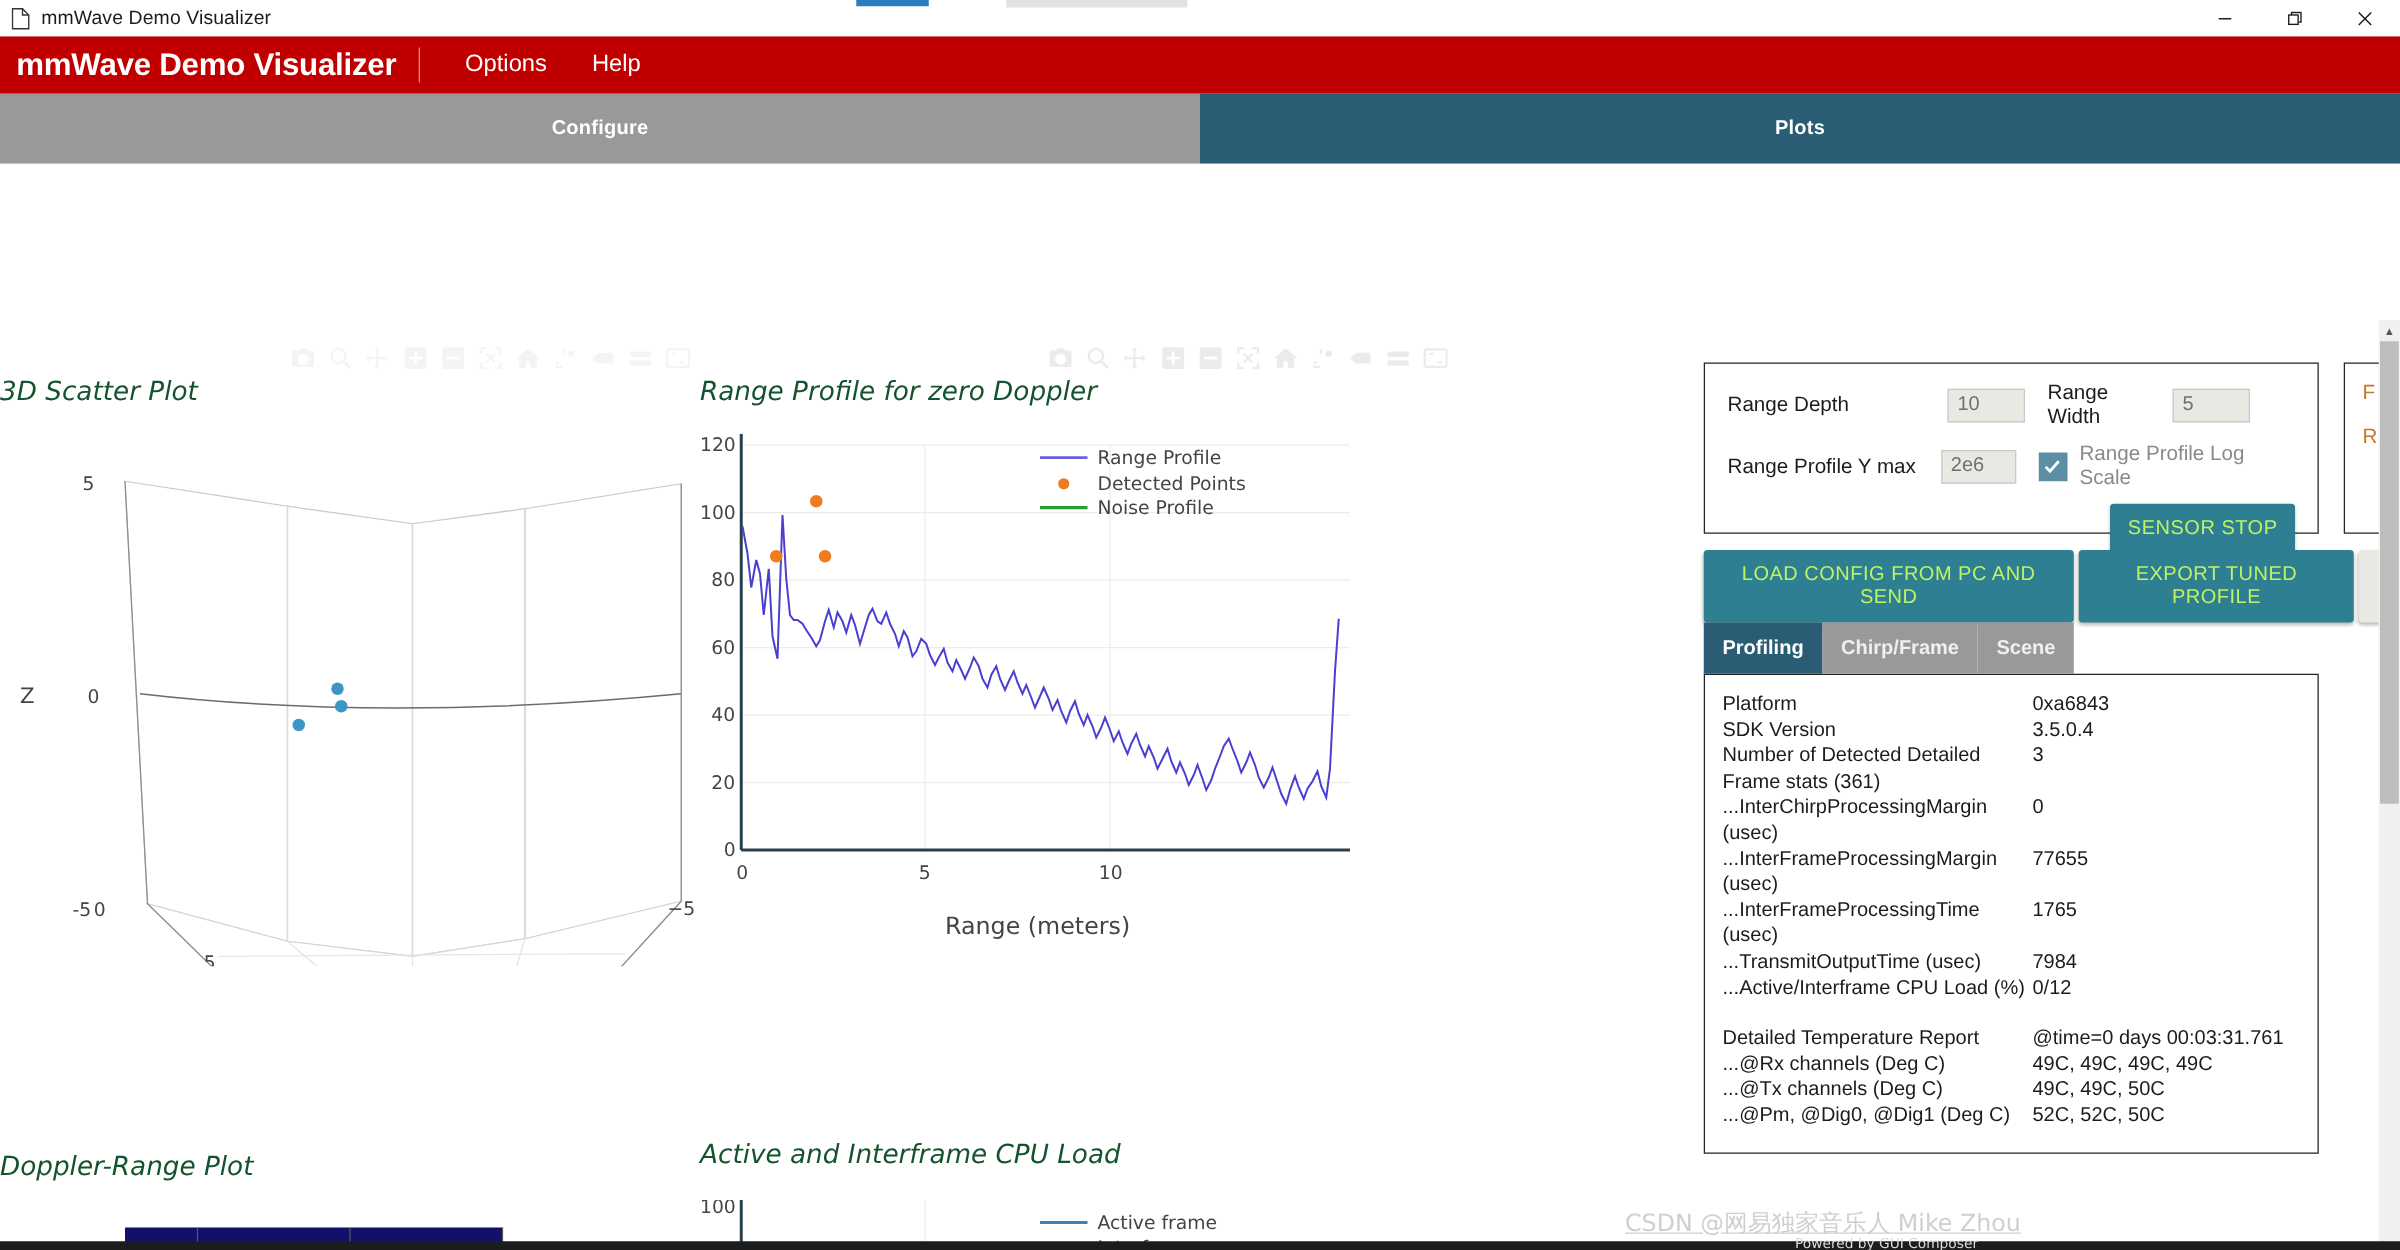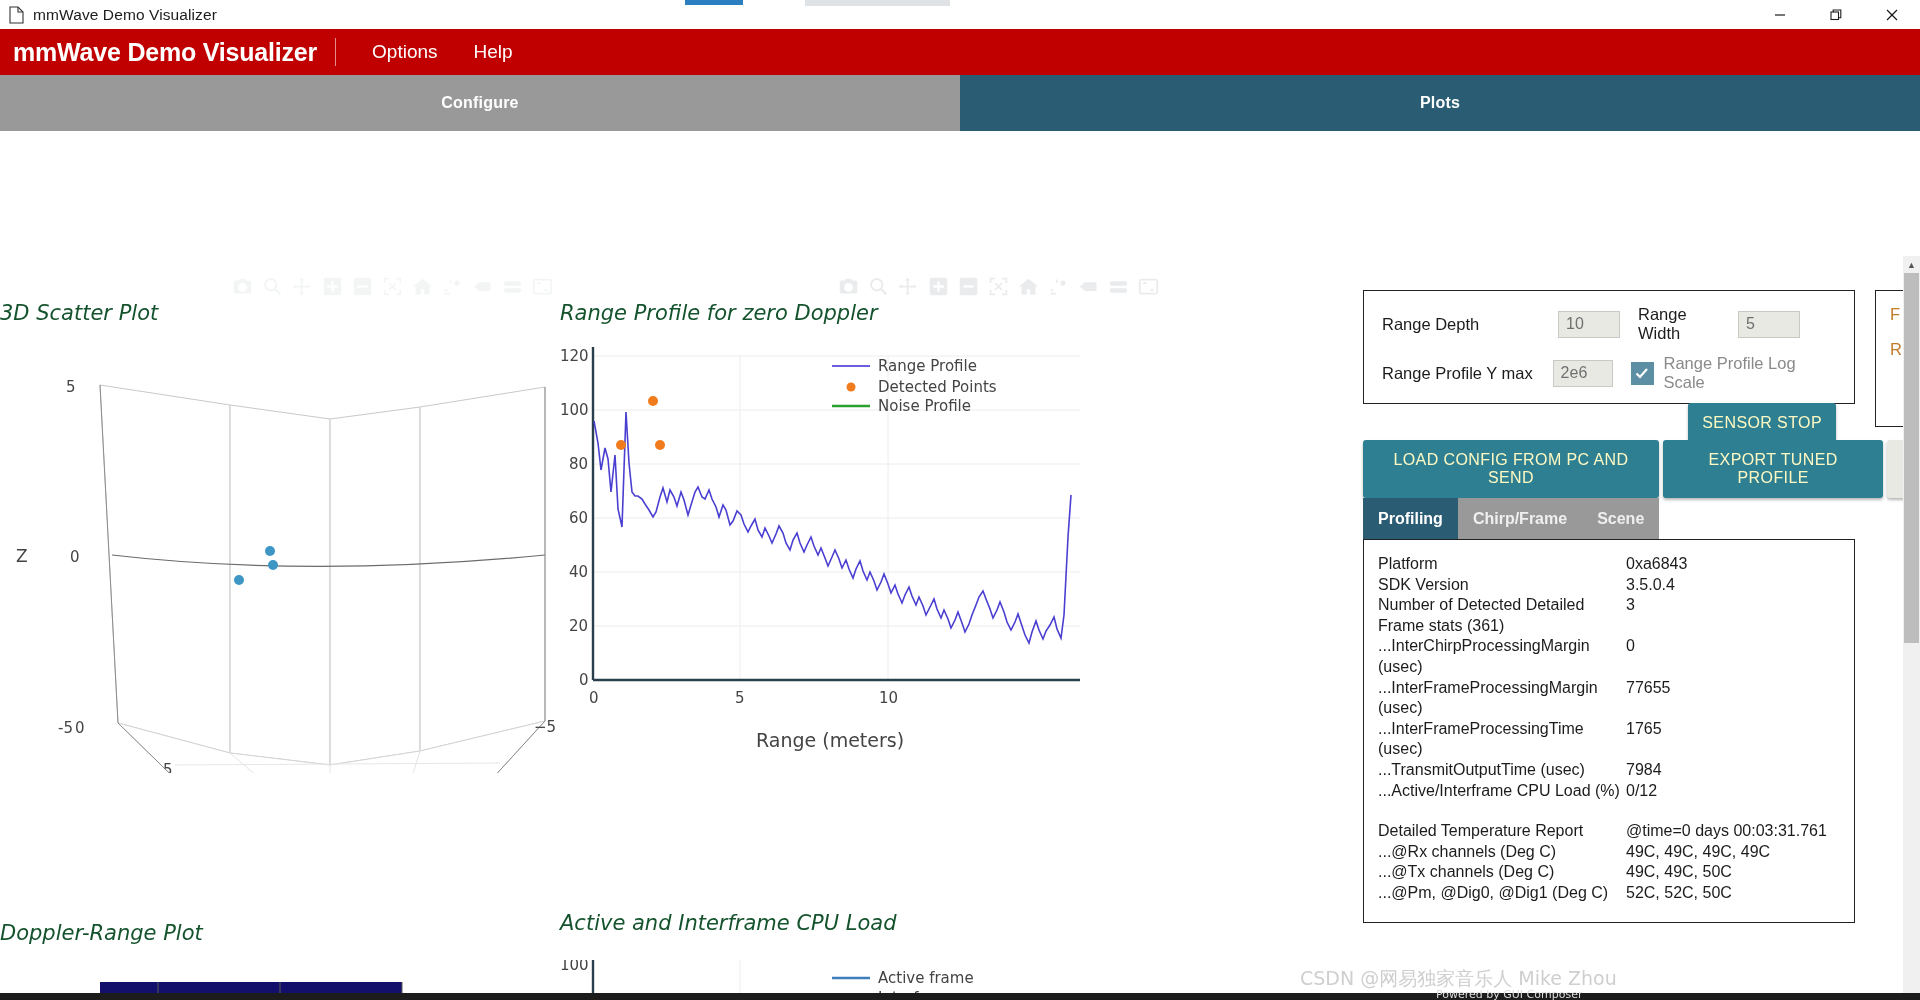--- a/index.html
+++ b/index.html
@@ -103,39 +103,39 @@
 
   
   .rightcol {
     position: absolute; left: 1363px; top: 125px;
     width: 545px; height: 860px;
   }
   .card {
     border: 1px solid #222222; background: #ffffff;
   }
   .card.tuning {
-    position: absolute; left: 0; top: 34px; width: 492px; height: 114px;
+    position: absolute; left: 0; top: 34px; width: 492px; height: 137px;
     padding: 14px 18px 0 18px;
   }
   .row { display: flex; align-items: center; margin-bottom: 11px; }
   .lbl { font-size: 16.5px; color: #1c1c1c; }
   .txtbox {
     background: #e9e9e4; border: 1px solid #c9c9c4;
     height: 27px; font-size: 16px; color: #707070;
     padding: 0 7px; display: flex; align-items: center;
     font-family: "Liberation Sans", sans-serif;
   }
   .chk {
     width: 23px; height: 23px; background: #5c8fa3;
     display:flex; align-items:center; justify-content:center;
     color:#fff; margin-right: 10px;
   }
   .chk-lbl { font-size: 16.5px; color: #8a8a8a; }
   .btn {
-    background: #2e7f91; color: #fef9c3;
+    background: #2e7f91; color: #bef264;
     font-size: 16px; letter-spacing: .4px;
     border: none; border-radius: 3px;
     padding: 11px 14px; cursor: pointer;
     box-shadow: 0 2px 3px rgba(0,0,0,.28);
     font-family: "Liberation Sans", sans-serif;
   }
   .card.farright {
     position: absolute; left: 512px; top: 34px; width: 120px; height: 137px;
     padding: 14px 0 0 14px;
   }
@@ -192,21 +192,21 @@
   }
   .bottombar {
     position:absolute; left:0; bottom:0; width: 1920px; height: 7px;
     background: #1c1c1c;
   }
 
   
   .watermark {
     position:absolute; left: 1300px; top: 966px;
     font-size: 19px; color: #cfcfcf; font-family: "DejaVu Sans", sans-serif;
-    white-space: nowrap; z-index: 40;
+    white-space: nowrap; z-index: 40; text-decoration: underline;
   }
   .watermark2 {
     position:absolute; left: 1436px; top: 988px;
     font-size: 11px; color: #dcdcdc; font-family: "DejaVu Sans", sans-serif;
     white-space: nowrap; z-index: 40;
   }
 </style>
 </head>
 <body>
 

